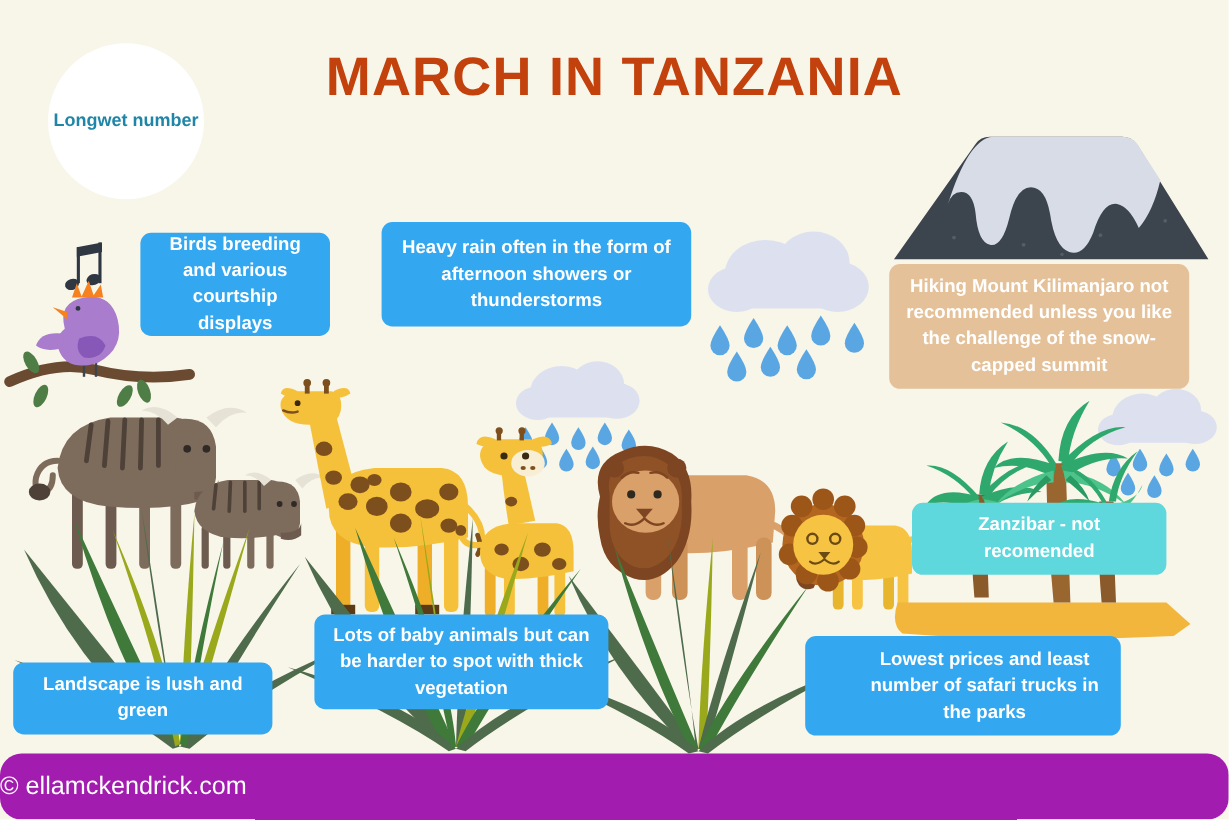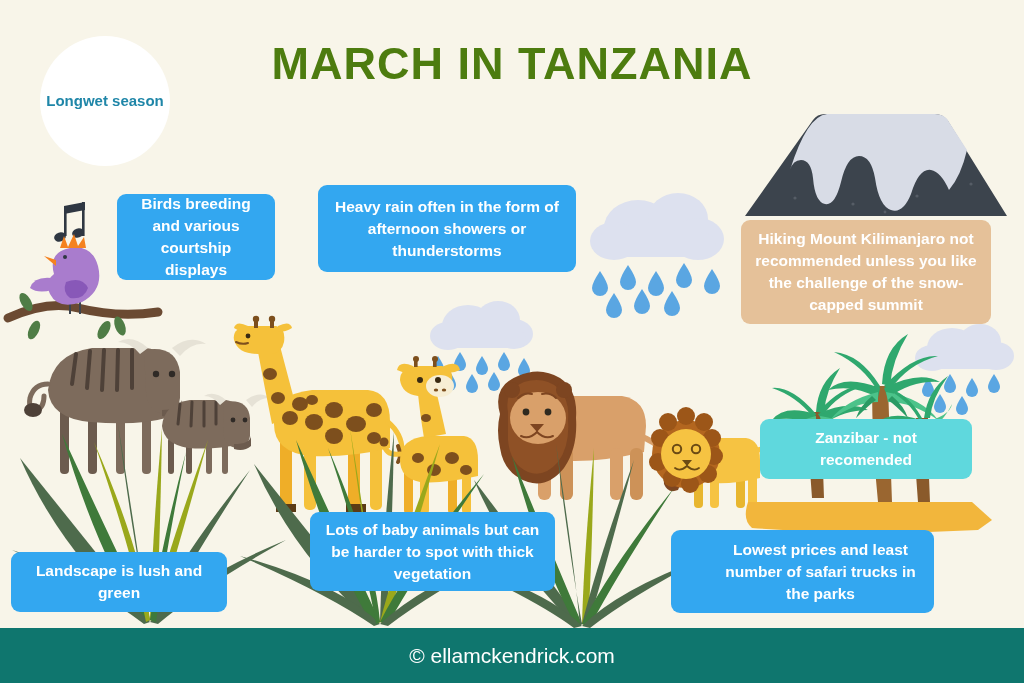--- a/index.html
+++ b/index.html
@@ -35,21 +35,21 @@
     font-size: 15px;
     font-weight: bold;
     line-height: 1.35;
   }
   .page-title {
     position: absolute;
     left: 0;
     top: 38px;
     width: 1024px;
     text-align: center;
-    color: #4d7c0f;
+    color: #c2410c;
     font-size: 45px;
     font-weight: bold;
     letter-spacing: 1px;
   }
   
   .callout {
     position: absolute;
     box-sizing: border-box;
     border-radius: 9px;
     color: #ffffff;
@@ -64,38 +64,39 @@
     background: #33a7f0;
     z-index: 40;
   }
   .callout.tan   { background: #e5c199; }
   .callout.cyan  { background: #5fd8dd; }
 
   #cal-birds     { left: 117px; top: 194px; width: 158px; height: 86px; padding-left: 12px; }
   #cal-rain      { left: 318px; top: 185px; width: 258px; height: 87px; }
   #cal-kili      { left: 741px; top: 220px; width: 250px; height: 104px; }
   #cal-zanzibar  { left: 760px; top: 419px; width: 212px; height: 60px; }
-  #cal-baby      { left: 262px; top: 512px; width: 245px; height: 79px; margin-left: 48px; }
+  #cal-baby      { left: 262px; top: 512px; width: 245px; height: 79px; }
   #cal-prices    { left: 671px; top: 530px; width: 263px; height: 83px; padding-left: 48px; }
   #cal-landscape { left: 11px;  top: 552px; width: 216px; height: 60px; }
 
   
   .footer-bar {
     position: absolute;
     left: 0;
     bottom: 0;
     width: 1024px;
     height: 55px;
-    background: #0f766e;
+    background: #a21caf;
     display: flex;
     align-items: center;
-    justify-content: center;
+    justify-content: flex-start;
     color: #ffffff;
     font-size: 21px;
     z-index: 60;
+    border-radius: 18px;
   }
   .art { position: absolute; }
   svg { display: block; overflow: visible; }
 </style>
 </head>
 <body>
 
 <div id="canvas">
 
   <div class="art" style="left:735px; top:98px; width:280px; height:120px; z-index:5;">
@@ -511,21 +512,21 @@
         <path d="M130 206 Q146 142 182 42 Q154 148 136 208 Z" fill="#4e6b4c"></path>
         <path d="M130 206 Q158 150 222 70 Q168 152 138 208 Z" fill="#3f7a3a"></path>
         <path d="M130 208 Q166 172 252 140 Q176 180 138 210 Z" fill="#4e6b4c"></path>
         <path d="M130 208 Q94 172 8 148 Q84 182 122 210 Z" fill="#4e6b4c"></path>
       </g>
     </svg>
   </div>
 
   <div class="season-badge">
     <span>Long</span>
-    <span>wet season</span>
+    <span>wet number</span>
   </div>
 
   <div class="page-title">MARCH IN TANZANIA</div>
 
   <div class="callout" id="cal-birds">Birds breeding and various courtship displays</div>
 
   <div class="callout" id="cal-rain">Heavy rain often in the form of afternoon showers or thunderstorms</div>
 
   <div class="callout tan" id="cal-kili">Hiking Mount Kilimanjaro not recommended unless you like the challenge of the snow-capped summit</div>
 

